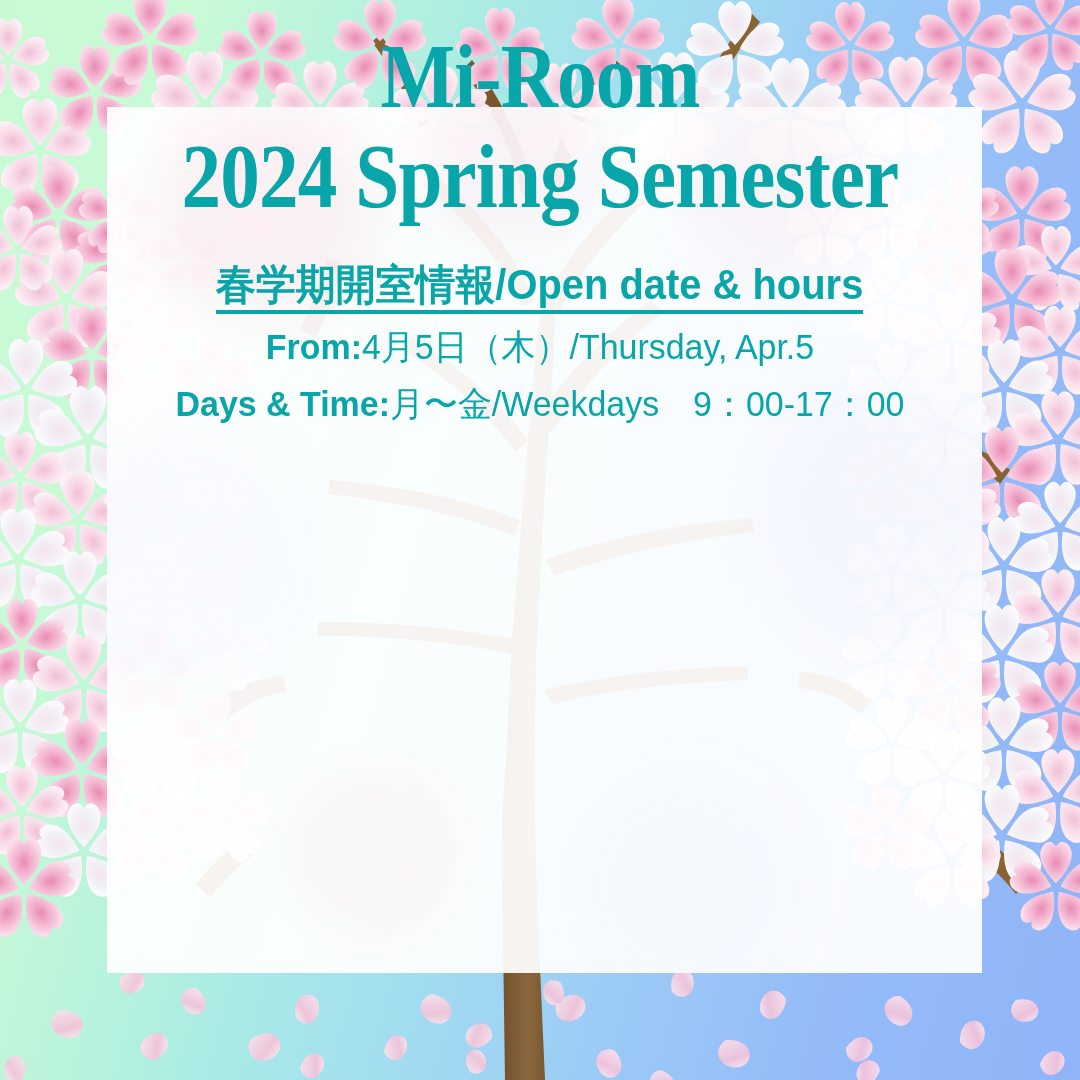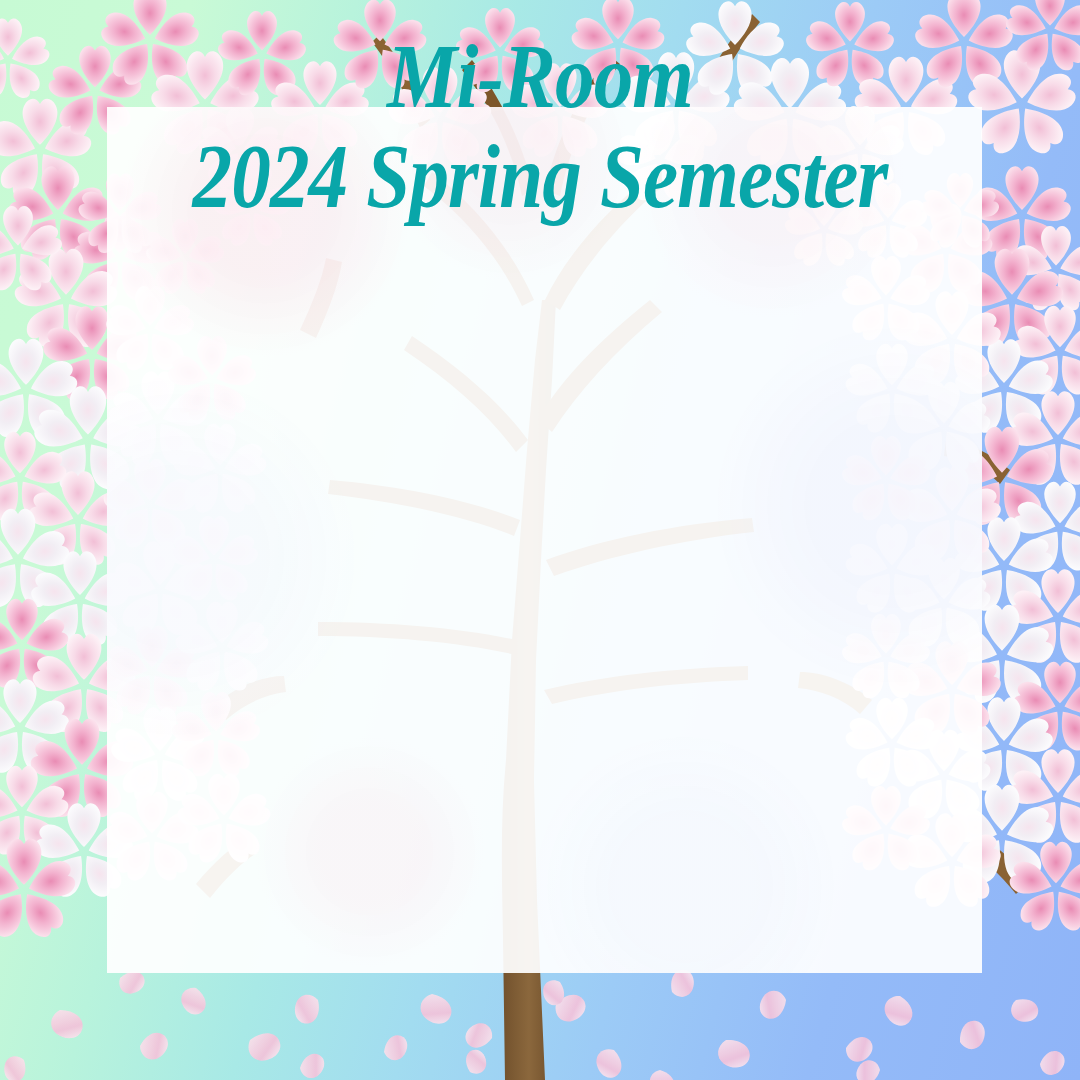--- a/index.html
+++ b/index.html
@@ -6,21 +6,20 @@
     margin: 0;
     padding: 0;
     background: #ffffff;
   }
   #poster {
     position: relative;
     width: 1080px;
     height: 1080px;
     overflow: hidden;
     font-family: "Liberation Sans", "DejaVu Sans", sans-serif;
-    font-style: italic;
   }
 
   
   .bg-gradient {
     position: absolute;
     inset: 0;
     background: linear-gradient(105deg,
         #c7fad4 0%,
         #c9fad6 14%,
         #b8f3dc 26%,
@@ -332,16 +331,25 @@
     <div class="panel-wash"></div>
   </div>
 
   <div class="content">
 
     <div class="title-block">
       <div class="title-line l1">Mi-Room</div>
       <div class="title-line l2">2024 Spring Semester</div>
     </div>
 
+    <div class="section s1">
+      <div class="heading">春学期開室情報/Open date &amp; hours</div>
+      <div class="info-line">
+        <b>From:</b><span>4月5日（木）/Thursday, Apr.5</span>
+      </div>
+      <div class="info-line">
+        <b>Days &amp; Time:</b><span>月〜金/Weekdays　9：00-17：00</span>
+      </div>
+    </div>
 
 
   </div>
 </div>
 
 </body></html>

